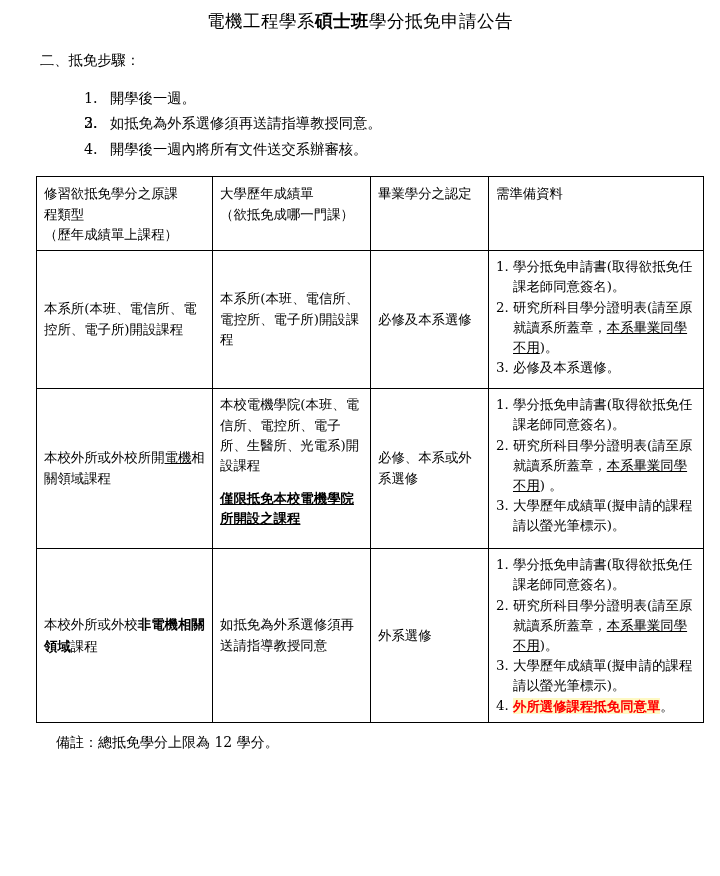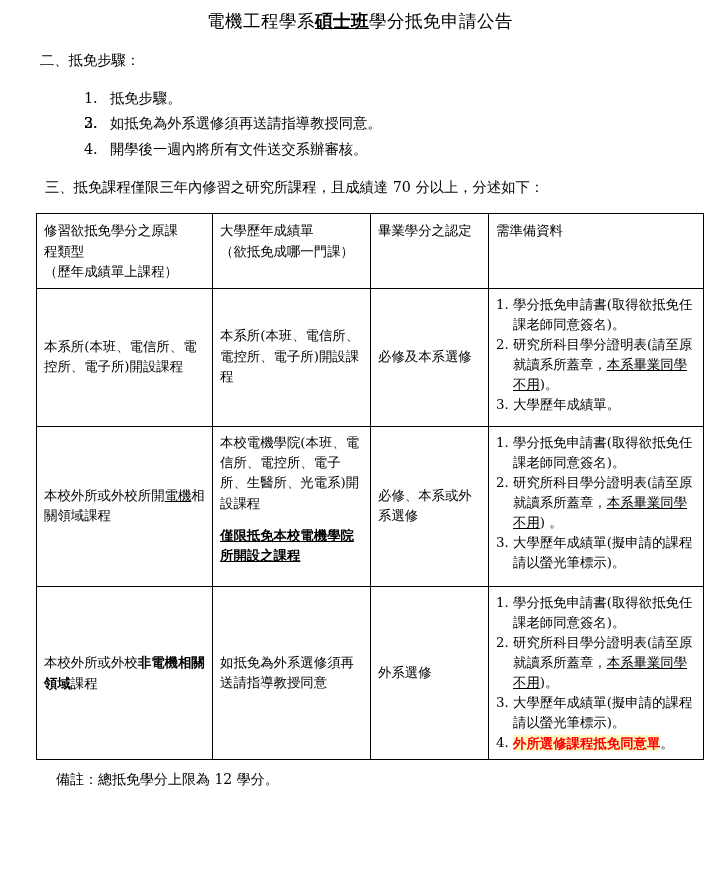--- a/index.html
+++ b/index.html
@@ -24,21 +24,21 @@
   
   .doc-title {
     text-align: center;
     font-size: 17.5px;
     letter-spacing: 0.5px;
     margin: 10px 0 0 0;
     padding: 0;
     font-weight: normal;
     line-height: 1.3;
   }
-  .doc-title .b { font-weight: bold; text-decoration: underline; }
+  .doc-title .b { font-weight: bold; }
 
   
   .section {
     font-size: 14.3px;
     line-height: 1.62;
     margin: 0;
   }
   .sec-1 {
     margin-top: 17px;
     padding-left: 56px;
@@ -156,29 +156,26 @@
   <h1 class="doc-title">
     <span>電機工程學系</span><span class="b">碩士班</span><span>學分抵免申請公告</span>
   </h1>
 
 
   <div class="section sec-2">
     <span>二、</span><span>抵免步驟：</span>
   </div>
 
   <ul class="steps">
-    <li><span class="num">1.</span><span>抵免步驟。</span></li>
+    <li><span class="num">1.</span><span>開學後一週。</span></li>
     <li><span class="num">2.</span></li>
     <li><span class="num">3.</span><span>如抵免為外系選修須再送請指導教授同意。</span></li>
     <li><span class="num">4.</span><span>開學後一週內將所有文件送交系辦審核。</span></li>
   </ul>
 
-  <div class="section sec-3">
-    <span>三、</span><span>抵免課程僅限三年內修習之研究所課程，且成績達 70 分以上，分述如下：</span>
-  </div>
 
   <div class="tbl-wrap">
     <table class="main">
       <colgroup>
         <col class="c1">
           <col class="c2">
           <col class="c3">
           <col class="c4">
       </colgroup>
       <tbody>
@@ -201,21 +198,21 @@
         </tr>
 
         <tr style="height:138px;">
           <td>本系所(本班、電信所、電控所、電子所)開設課程</td>
           <td>本系所(本班、電信所、電控所、電子所)開設課程</td>
           <td>必修及本系選修</td>
           <td class="cell-req">
             <ol class="req">
               <li><span class="n">1.</span><span>學分抵免申請書(取得欲抵免任課老師同意簽名)。</span></li>
               <li><span class="n">2.</span><span>研究所科目學分證明表(請至原就讀系所蓋章，</span><span class="u">本系畢業同學不用</span><span>)。</span></li>
-              <li><span class="n">3.</span><span>大學歷年成績單。</span></li>
+              <li><span class="n">3.</span><span>必修及本系選修。</span></li>
             </ol>
           </td>
         </tr>
 
         <tr style="height:160px;">
           <td>
             <span>本校外所或外校所開</span><span class="u">電機</span><span>相關領域課程</span>
           </td>
           <td class="cell-req">
             <div>本校電機學院(本班、電信所、電控所、電子所、生醫所、光電系)開設課程</div>

